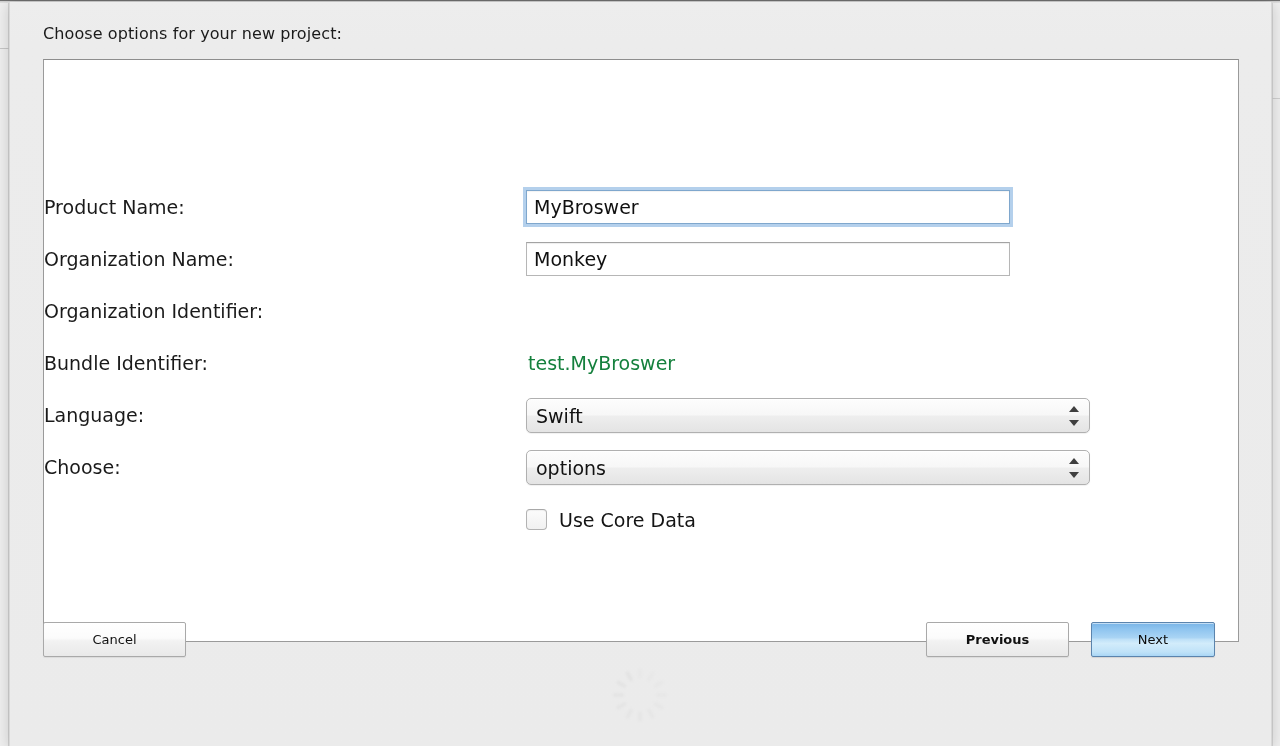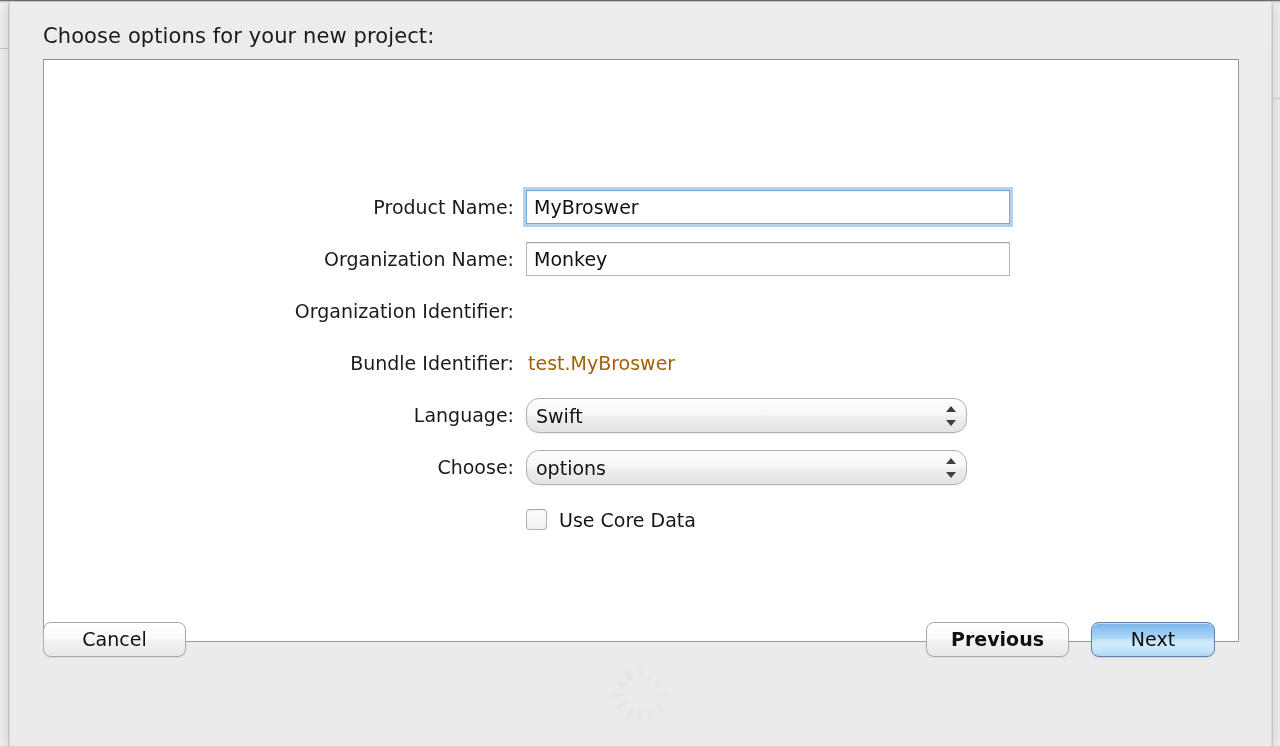--- a/index.html
+++ b/index.html
@@ -88,21 +88,21 @@
     background: linear-gradient(to bottom, #ededed 0px, #ececec 40px, #ebebeb 100%);
     border-left: 1px solid #d8d8d8;
     border-right: 1px solid #d8d8d8;
     box-sizing: border-box;
     box-shadow: 0 2px 14px rgba(0,0,0,0.18);
   }
   .sheet-title {
     position: absolute;
     left: 33px;
     top: 22px;
-    font-size: 21px;
+    font-size: 16px;
     color: #1a1a1a;
     letter-spacing: 0.1px;
     white-space: nowrap;
   }
 
   
   .panel {
     position: absolute;
     left: 33px;
     top: 57px;
@@ -125,21 +125,21 @@
     position: absolute;
     left: 0;
     width: 100%;
     height: 34px;
   }
   .row-label {
     position: absolute;
     right: auto;
     left: 0;
     width: 470px;
-    text-align: right;
+    text-align: left;
     font-size: 19px;
     color: #1a1a1a;
     line-height: 34px;
     white-space: nowrap;
   }
   .row-control {
     position: absolute;
     left: 482px;
     top: 0;
   }
@@ -161,35 +161,35 @@
     box-shadow: inset 0 1px 1px rgba(0,0,0,0.07);
   }
   .textfield.focused {
     border: 1px solid #7fa7cd;
     box-shadow: 0 0 0 3px rgba(118,170,221,0.55),
                 inset 0 1px 1px rgba(0,0,0,0.05);
   }
   
   .static-value {
     font-size: 19px;
-    color: #a16207;
+    color: #15803d;
     line-height: 34px;
     padding-left: 2px;
     white-space: nowrap;
   }
 
   
   .popup {
     position: relative;
-    width: 441px;
+    width: 564px;
     height: 35px;
     box-sizing: border-box;
     background: linear-gradient(to bottom, #fdfdfd 0%, #f7f7f7 48%, #eeeeee 52%, #e4e4e4 100%);
     border: 1px solid #b0b0b0;
-    border-radius: 13px;
+    border-radius: 5px;
     box-shadow: 0 1px 0 rgba(255,255,255,0.85) inset, 0 1px 1px rgba(0,0,0,0.06);
     cursor: default;
   }
   .popup-label {
     position: absolute;
     left: 9px;
     top: 0;
     line-height: 35px;
     font-size: 19px;
     color: #121212;
@@ -245,26 +245,26 @@
     font-size: 19px;
     color: #141414;
     white-space: nowrap;
   }
 
   
   .btn {
     position: absolute;
     height: 35px;
     box-sizing: border-box;
-    border-radius: 8px;
+    border-radius: 2px;
     border: 1px solid #a9a9a9;
     background: linear-gradient(to bottom, #ffffff 0%, #fbfbfb 46%, #f2f2f2 54%, #e9e9e9 100%);
     box-shadow: 0 1px 1px rgba(0,0,0,0.07), inset 0 1px 0 rgba(255,255,255,0.9);
     font-family: "DejaVu Sans", "Liberation Sans", sans-serif;
-    font-size: 19px;
+    font-size: 13px;
     color: #111111;
     text-align: center;
     line-height: 33px;
     cursor: default;
     user-select: none;
   }
   .btn.default {
     border: 1px solid #5b84ad;
     background: linear-gradient(to bottom,
         #79b4e7 0%,

